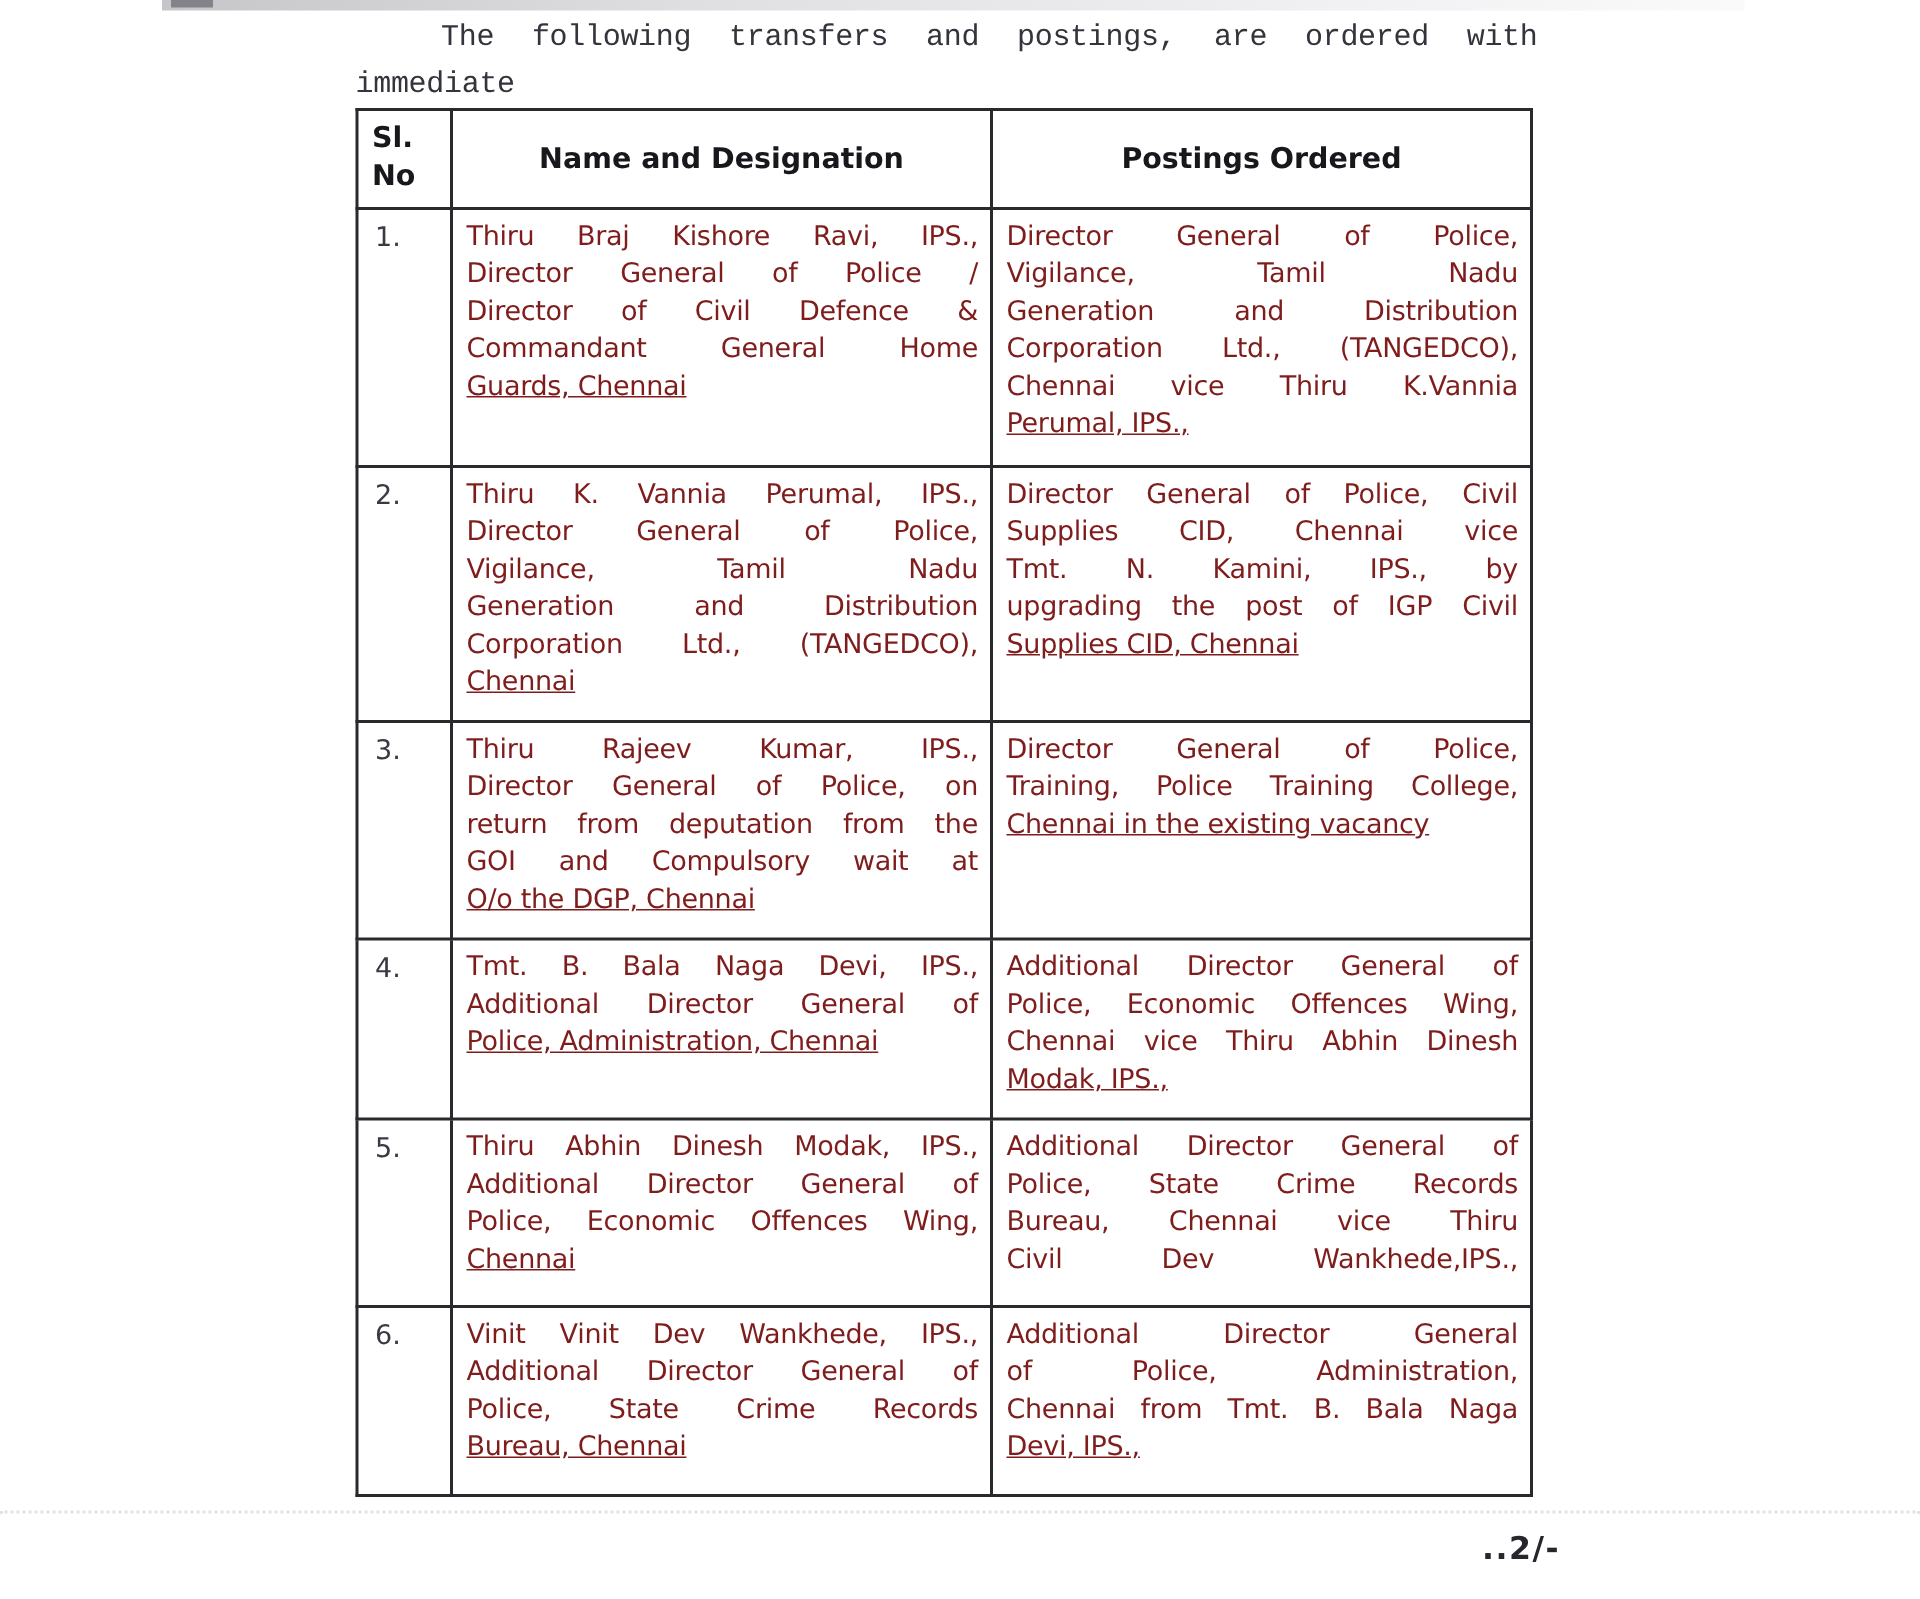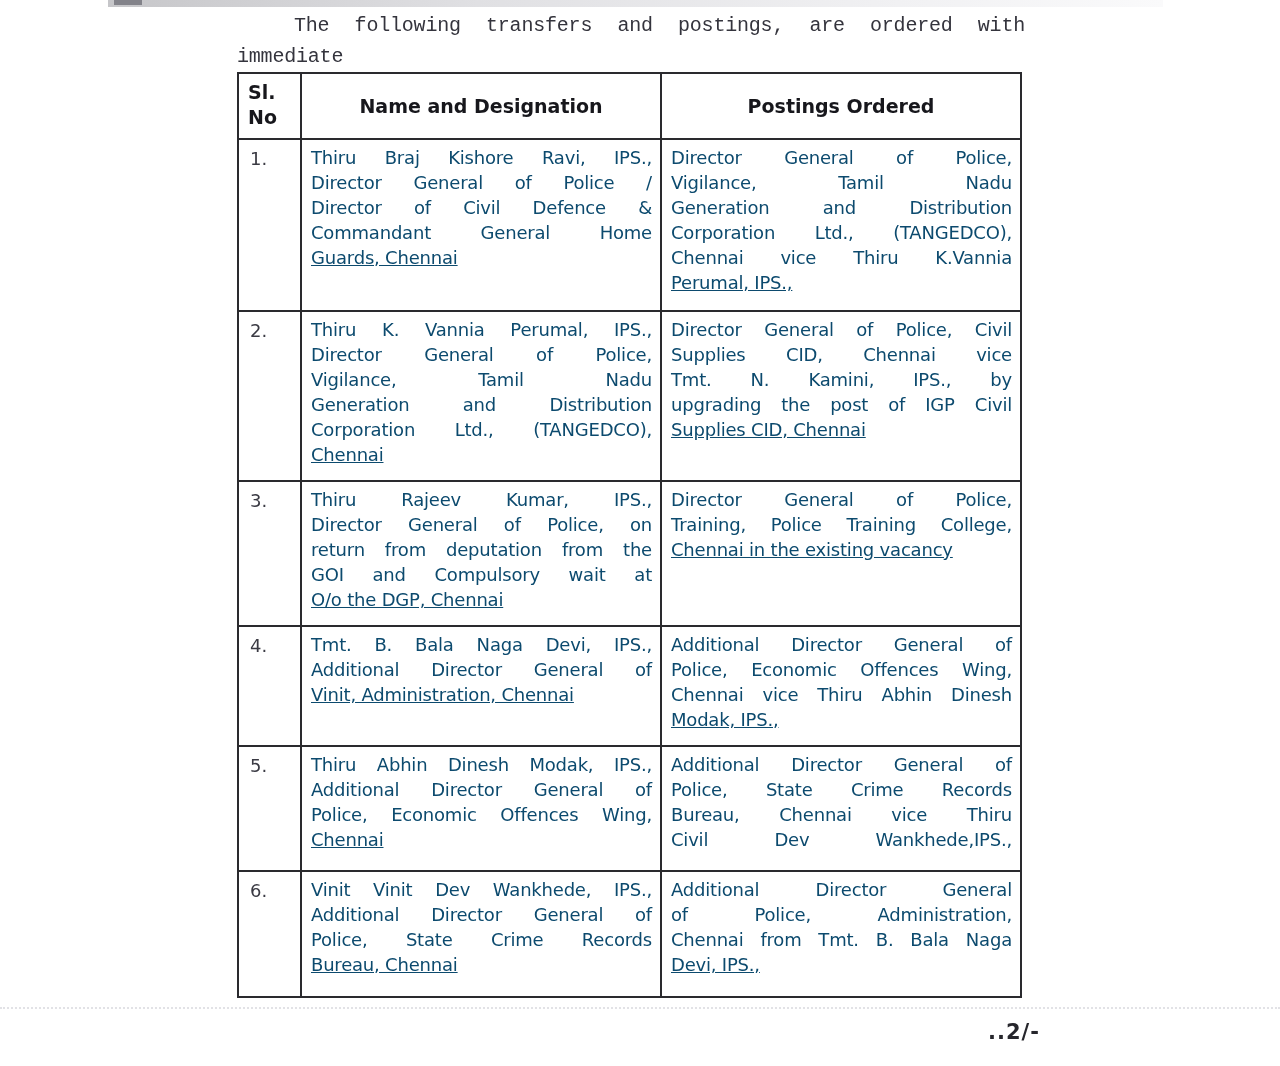--- a/index.html
+++ b/index.html
@@ -98,21 +98,21 @@
   td.col-no {
     padding: 6px 2px 4px 11px;
     font-size: 18px;
     line-height: 25px;
   }
   td.col-text {
     padding: 5px 8px 4px 9px;
     font-size: 18px;
     line-height: 25px;
     letter-spacing: -0.2px;
-    color: #0c4a6e;
+    color: #7f1d1d;
   }
   .jline {
     text-align: justify;
     text-align-last: justify;
     white-space: normal;
   }
   .jline.endleft {
     text-align-last: left;
     text-decoration: underline;
   }
@@ -214,21 +214,21 @@
             <div class="jline">Director General of Police,</div>
             <div class="jline">Training, Police Training College,</div>
             <div class="jline endleft">Chennai in the existing vacancy</div>
           </td>
         </tr>
         <tr>
           <td class="col-no">4.</td>
           <td class="col-text">
             <div class="jline">Tmt. B. Bala Naga Devi, IPS.,</div>
             <div class="jline">Additional Director General of</div>
-            <div class="jline endleft">Vinit, Administration, Chennai</div>
+            <div class="jline endleft">Police, Administration, Chennai</div>
           </td>
           <td class="col-text">
             <div class="jline">Additional Director General of</div>
             <div class="jline">Police, Economic Offences Wing,</div>
             <div class="jline">Chennai vice Thiru Abhin Dinesh</div>
             <div class="jline endleft">Modak, IPS.,</div>
           </td>
         </tr>
         <tr>
           <td class="col-no">5.</td>

